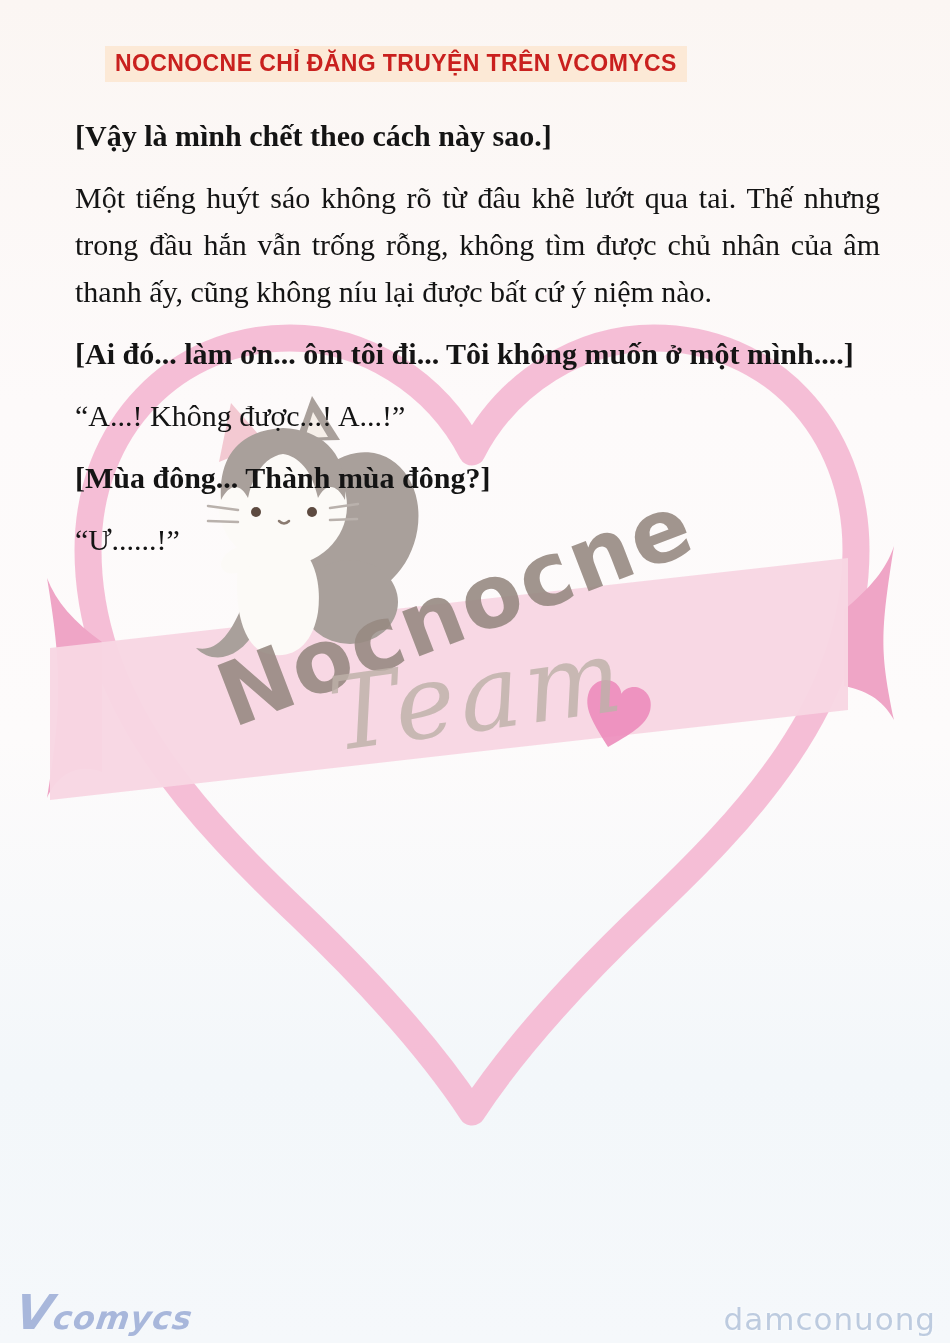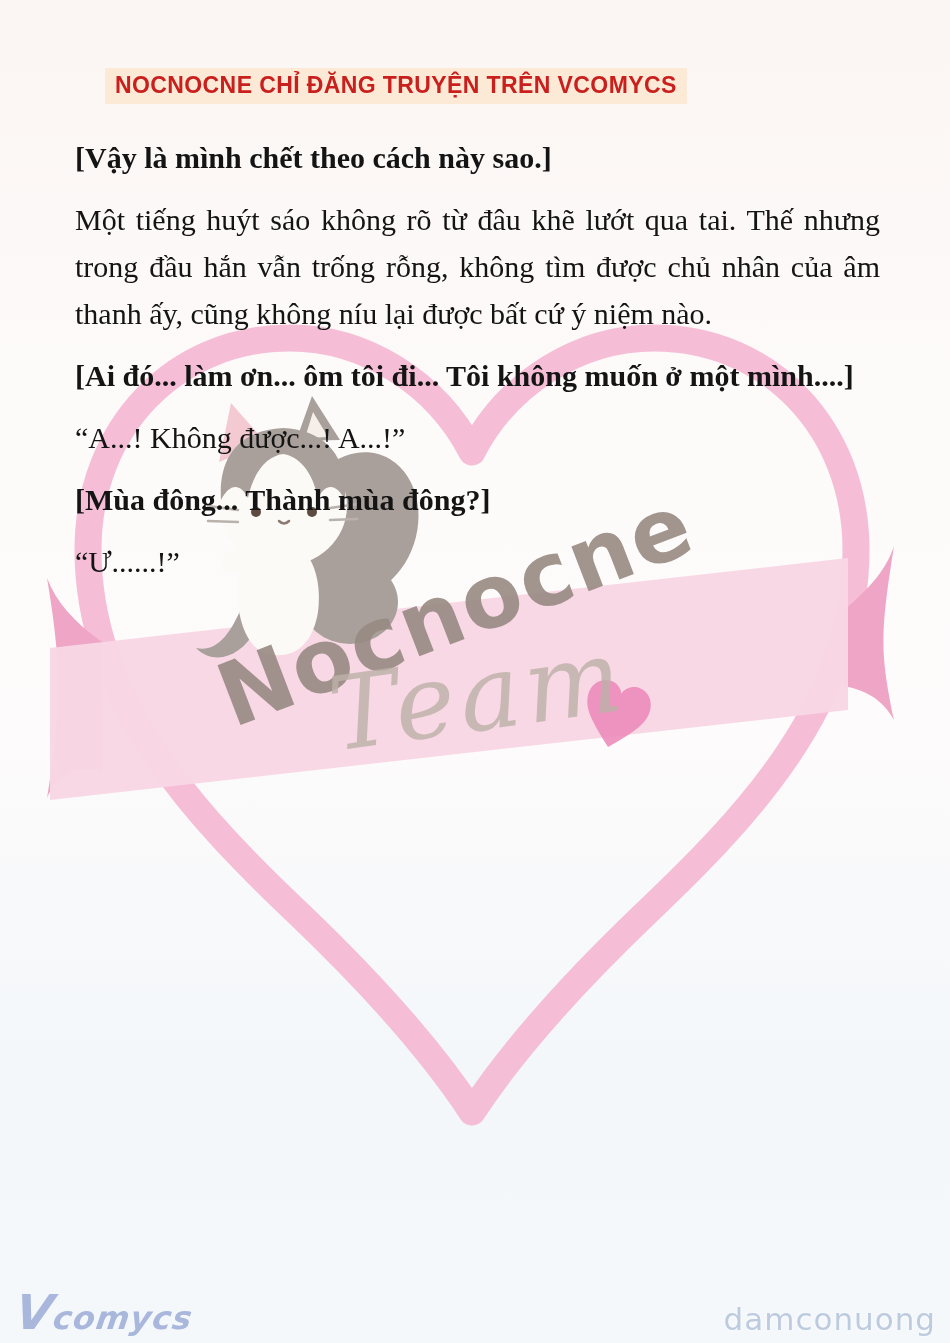--- a/index.html
+++ b/index.html
@@ -29,21 +29,21 @@
     font-family:"DejaVu Serif","Liberation Serif",serif;
     font-style:italic; font-size:102px; letter-spacing:5px;
     color:rgba(189,177,168,0.82);
     transform:rotate(-8deg); transform-origin:0 50%;
     white-space:nowrap;
   }
 
   
   .content {
     position:absolute; inset:0; z-index:2;
-    padding:68px 70px 0 75px;
+    padding:46px 70px 0 75px;
   }
   .header-notice {
     display:inline-block;
     margin-left:30px; margin-bottom:30px;
     background:#fce9d6;
     color:#c9201e;
     font-family:"Liberation Sans","DejaVu Sans",sans-serif;
     font-weight:bold; font-size:23px; letter-spacing:0.4px;
     padding:4px 10px 5px 10px;
   }

